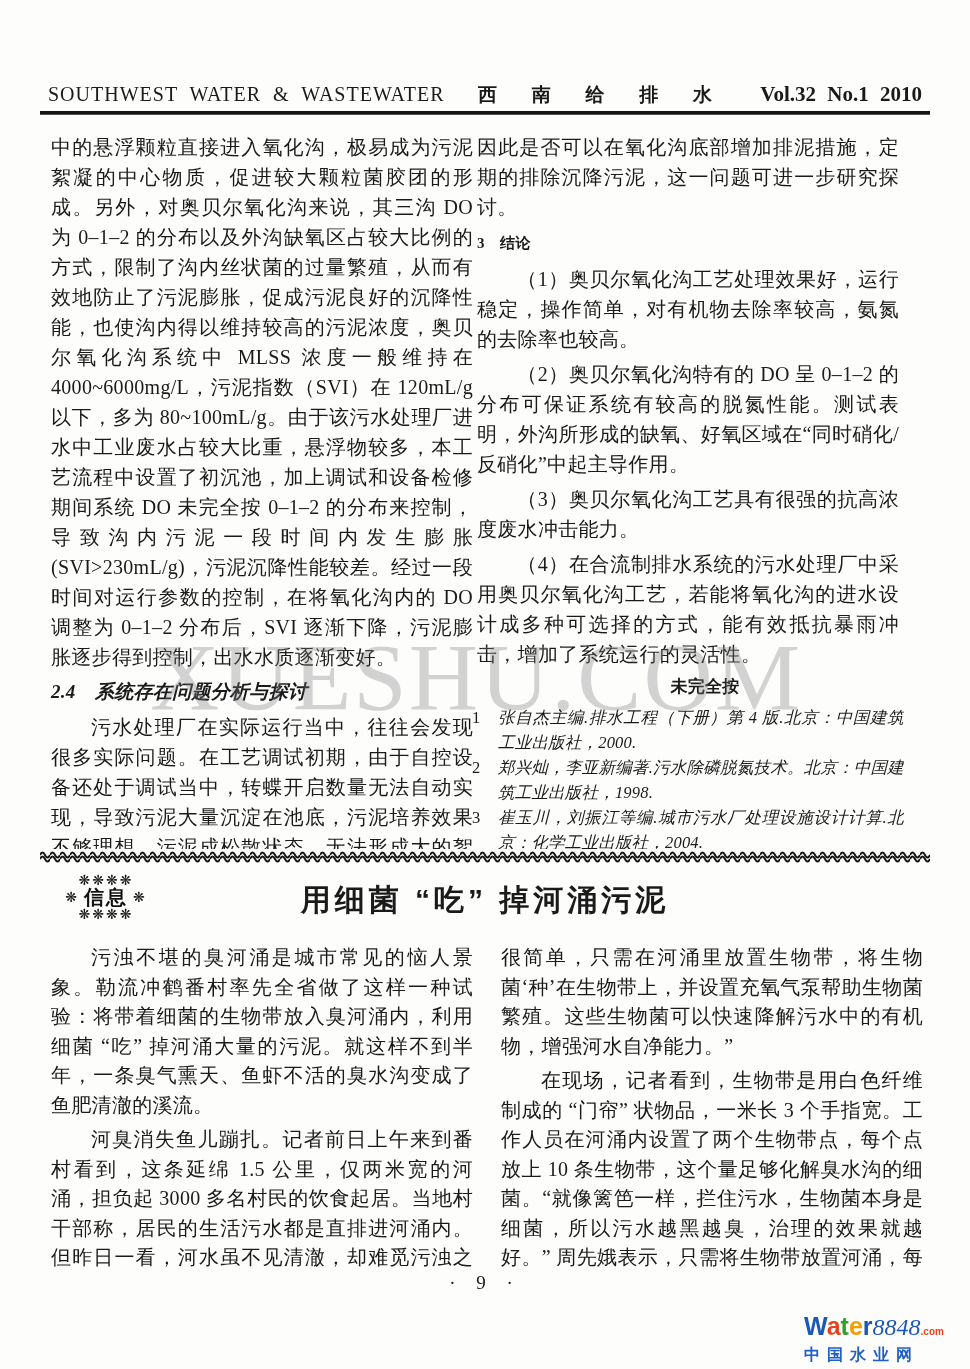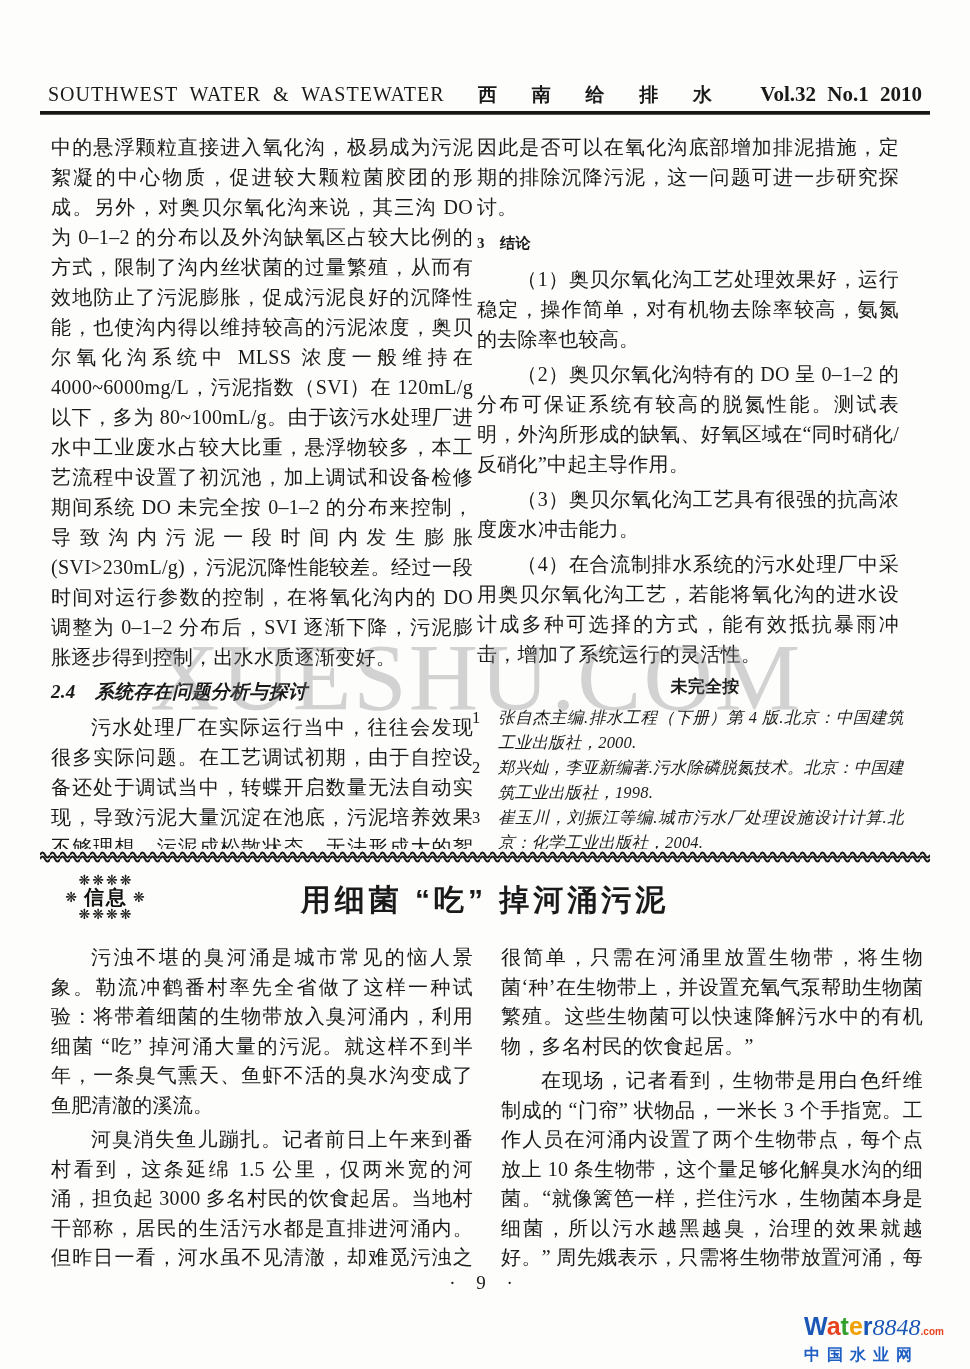--- a/index.html
+++ b/index.html
@@ -159,21 +159,21 @@
   </div>
 
   <div class="col a2-left">
     <p>污浊不堪的臭河涌是城市常见的恼人景象。勒流冲鹤番村率先全省做了这样一种试验：将带着细菌的生物带放入臭河涌内，利用细菌 “吃” 掉河涌大量的污泥。就这样不到半年，一条臭气熏天、鱼虾不活的臭水沟变成了鱼肥清澈的溪流。</p>
     <p>河臭消失鱼儿蹦扎。记者前日上午来到番村看到，这条延绵 1.5 公里，仅两米宽的河涌，担负起 3000 多名村民的饮食起居。当地村干部称，居民的生活污水都是直排进河涌内。但昨日一看，河水虽不见清澈，却难觅污浊之色。</p>
     <p>上午 9 时多，污水处理的工作人员开启了放在河涌内的增氧机，河水随即开始冒泡，几条约一斤重的活鱼随即蹦跳上水面，“哇！好多鱼啊！” 这让久未见河涌内产鱼的村民惊叹不已。</p>
 
   </div>
 
   <div class="col a2-right">
-    <p class="noindent">很简单，只需在河涌里放置生物带，将生物菌‘种’在生物带上，并设置充氧气泵帮助生物菌繁殖。这些生物菌可以快速降解污水中的有机物，多名村民的饮食起居。”</p>
+    <p class="noindent">很简单，只需在河涌里放置生物带，将生物菌‘种’在生物带上，并设置充氧气泵帮助生物菌繁殖。这些生物菌可以快速降解污水中的有机物，增强河水自净能力。”</p>
     <p>在现场，记者看到，生物带是用白色纤维制成的 “门帘” 状物品，一米长 3 个手指宽。工作人员在河涌内设置了两个生物带点，每个点放上 10 条生物带，这个量足够化解臭水沟的细菌。“就像篱笆一样，拦住污水，生物菌本身是细菌，所以污水越黑越臭，治理的效果就越好。” 周先娥表示，只需将生物带放置河涌，每日为河涌补充氧气，就可加速细菌 “吃饭” 的速度。</p>
 
   </div>
 
   <div class="watermark">XUESHU.COM</div>
 
   <div class="page-num">· 9 ·</div>
 
   <div class="logo">
     <div class="row1"><span style="color: rgb(27, 87, 181);">W</span><span style="color: rgb(232, 67, 31);">a</span><span style="color: rgb(51, 160, 44);">t</span><span style="color: rgb(240, 160, 0);">e</span><span style="color: rgb(27, 87, 181);">r</span><span class="num8848" style="color: rgb(27, 87, 181);">8848</span><span class="dotcom" style="color: rgb(232, 67, 31);">.com</span></div>

